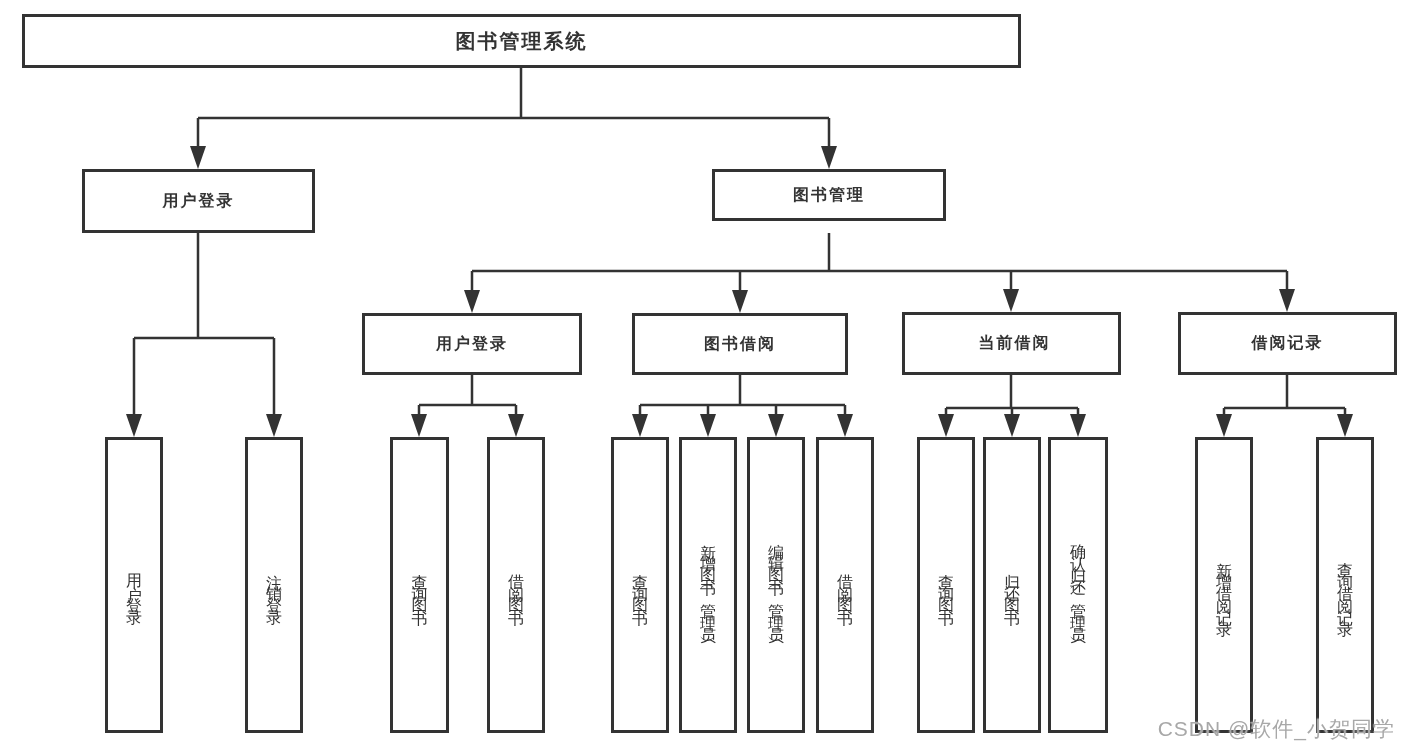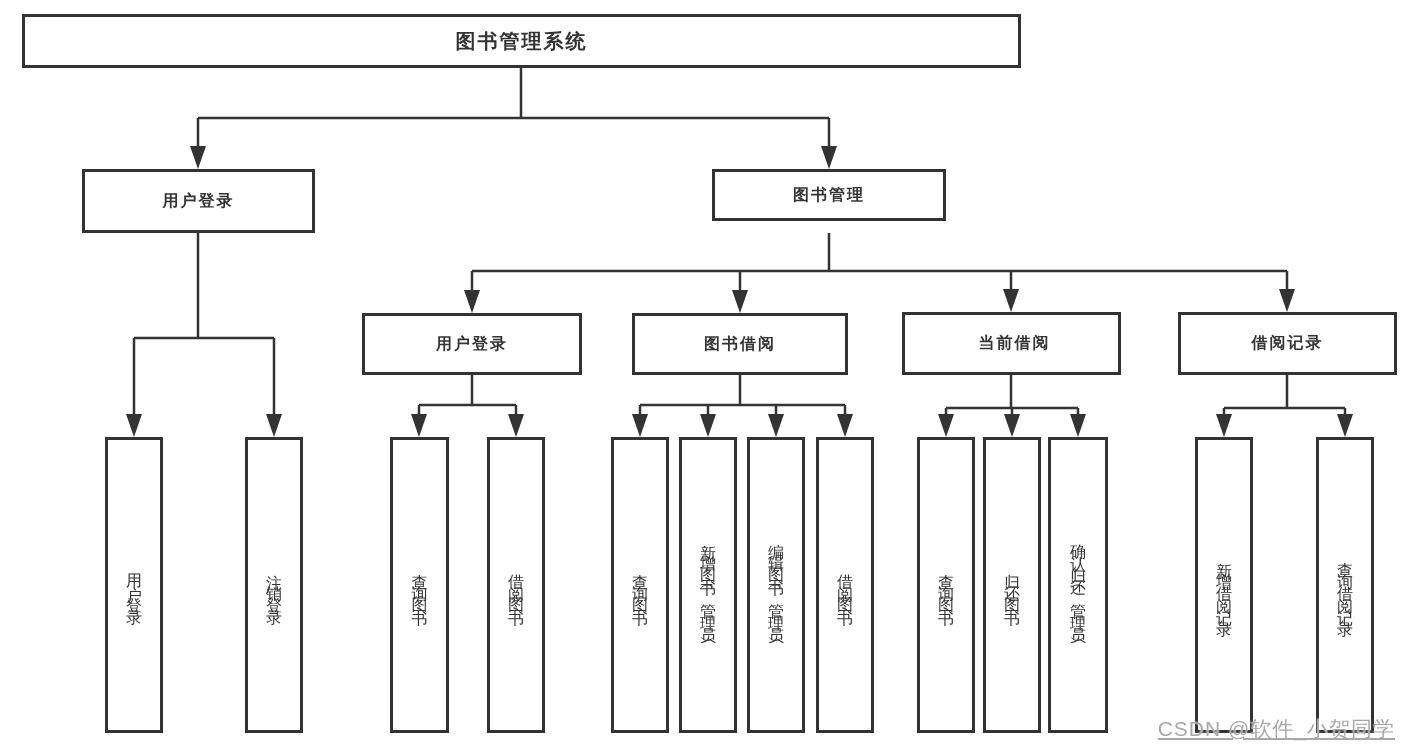--- a/index.html
+++ b/index.html
@@ -33,21 +33,20 @@
   #watermark{
     position:absolute;
     top:715px;
     right:10px;
     z-index:5;
     font-size:21px;
     letter-spacing:1px;
     color:#a8a8a8;
     text-shadow:0 0 2px #ffffff;
     white-space:nowrap;
-    text-decoration:underline;
   }
 </style>
 </head>
 <body>
 
 <div id="canvas">
 
   <svg id="wires" width="1405" height="747" viewBox="0 0 1405 747">
     <g stroke="#333333" stroke-width="2.5" fill="none">
 

